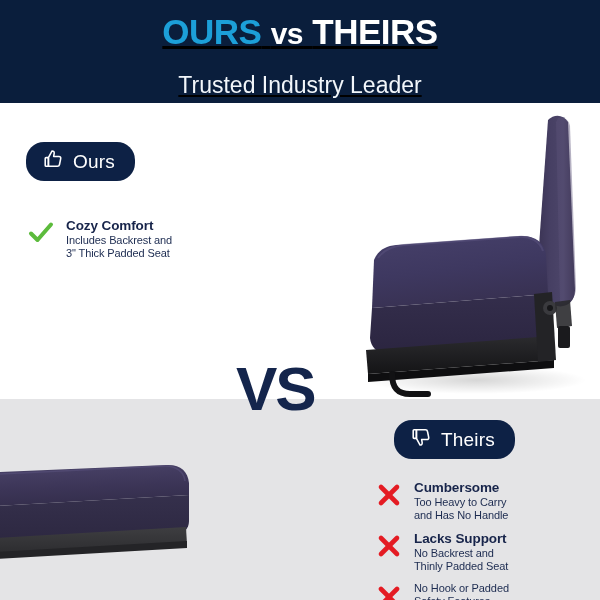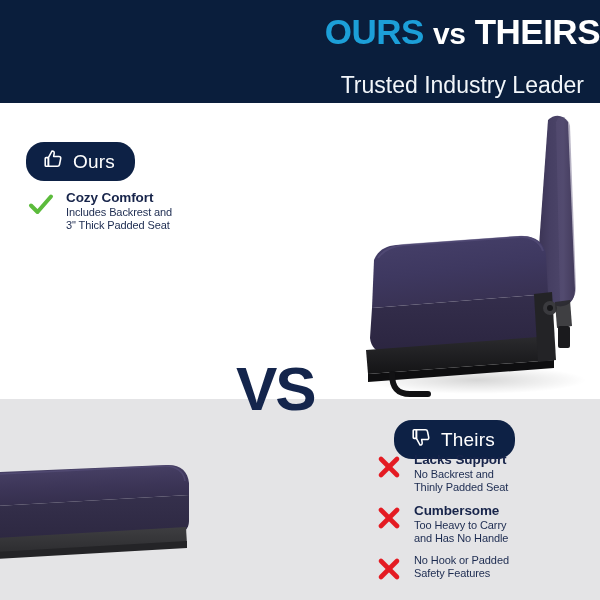--- a/index.html
+++ b/index.html
@@ -18,21 +18,22 @@
     background: #ffffff;
   }
 
   
   .header {
     position: absolute;
     left: 0; top: 0;
     width: 600px;
     height: 103px;
     background: #0A1E3C;
-    text-align: right;
+    text-align: center;
+    text-decoration: underline;
   }
   .header-title {
     margin: 0;
     padding-top: 14px;
     font-size: 35px;
     font-weight: bold;
     letter-spacing: -0.5px;
     line-height: 1.05;
     color: #ffffff;
   }
@@ -81,20 +82,21 @@
     line-height: 1;
   }
   .pill-ours { left: 26px; top: 142px; }
   .pill-theirs { left: 394px; top: 420px; }
 
   
   .feature-list {
     position: absolute;
     display: flex;
     flex-direction: column;
+    margin-top: 28px;
   }
   .list-ours { left: 28px; top: 190px; width: 280px; gap: 16px; }
   .list-theirs { left: 376px; top: 452px; width: 215px; gap: 9px; }
 
   .feature-row {
     display: flex;
     align-items: flex-start;
     gap: 12px;
   }
   .mark {
@@ -283,37 +285,37 @@
   <div class="feature-list list-theirs">
 
     <div class="feature-row">
       <span class="mark">
         <svg width="26" height="26" viewBox="0 0 26 26" fill="none" stroke="#E41B23" stroke-width="4.6" stroke-linecap="round">
           <path d="M5 5 L21 21"></path>
           <path d="M21 5 L5 21"></path>
         </svg>
       </span>
       <span class="feature-text">
-        <span class="feature-title">Lacks Support</span>
-        <span class="feature-desc">No Backrest and</span>
-        <span class="feature-desc">Thinly Padded Seat</span>
+        <span class="feature-title">Cumbersome</span>
+        <span class="feature-desc">Too Heavy to Carry</span>
+        <span class="feature-desc">and Has No Handle</span>
       </span>
     </div>
 
     <div class="feature-row">
       <span class="mark">
         <svg width="26" height="26" viewBox="0 0 26 26" fill="none" stroke="#E41B23" stroke-width="4.6" stroke-linecap="round">
           <path d="M5 5 L21 21"></path>
           <path d="M21 5 L5 21"></path>
         </svg>
       </span>
       <span class="feature-text">
-        <span class="feature-title">Cumbersome</span>
-        <span class="feature-desc">Too Heavy to Carry</span>
-        <span class="feature-desc">and Has No Handle</span>
+        <span class="feature-title">Lacks Support</span>
+        <span class="feature-desc">No Backrest and</span>
+        <span class="feature-desc">Thinly Padded Seat</span>
       </span>
     </div>
 
     <div class="feature-row">
       <span class="mark">
         <svg width="26" height="26" viewBox="0 0 26 26" fill="none" stroke="#E41B23" stroke-width="4.6" stroke-linecap="round">
           <path d="M5 5 L21 21"></path>
           <path d="M21 5 L5 21"></path>
         </svg>
       </span>

